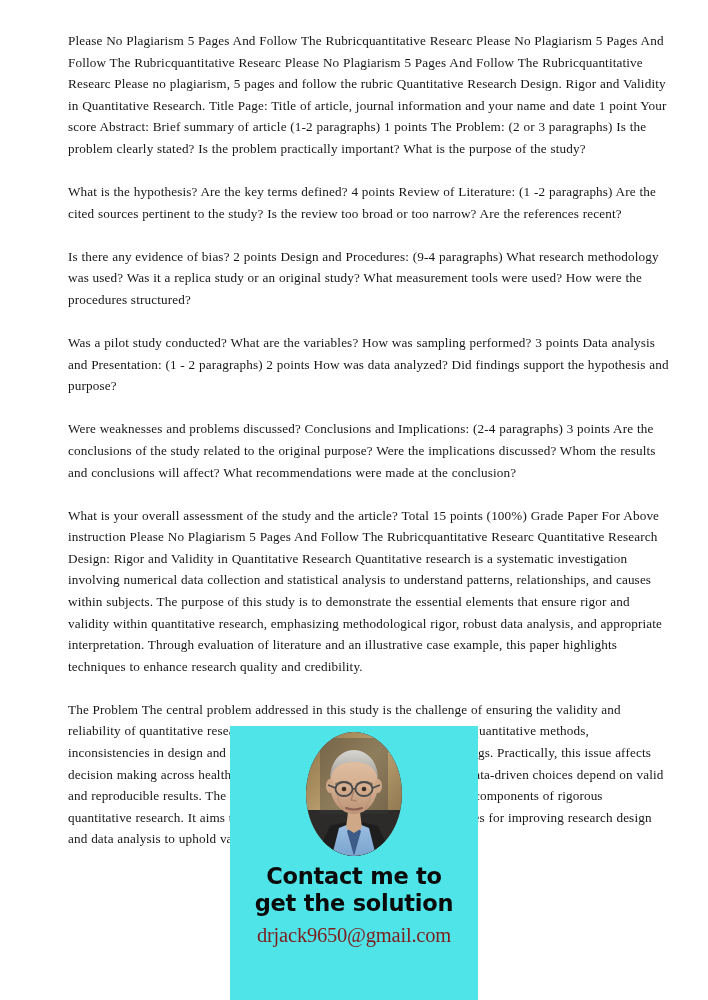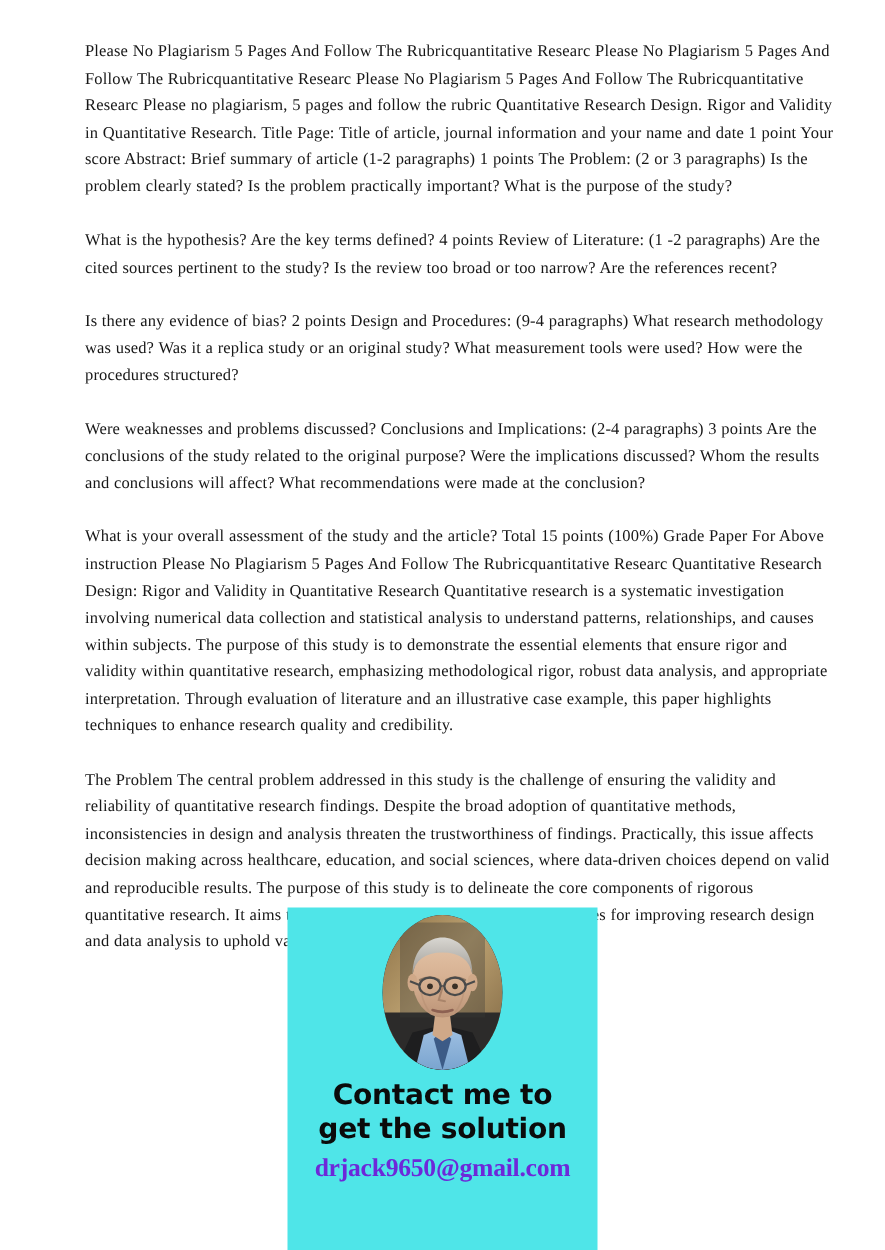--- a/index.html
+++ b/index.html
@@ -64,38 +64,39 @@
     font-weight: bold;
     font-size: 22.5px;
     line-height: 27px;
     color: #0b0b0b;
     text-align: center;
     margin-top: 7px;
     letter-spacing: -0.01em;
   }
   .contact-email {
     font-family: "Liberation Serif", "DejaVu Serif", serif;
-    font-weight: bold;
+    font-weight: normal;
     font-size: 20.5px;
     line-height: 24px;
-    color: #6d28d9;
+    color: #7f1d1d;
     text-align: center;
     margin-top: 6px;
     letter-spacing: -0.01em;
   }
 </style>
 </head>
 <body>
 
 <div class="page">
 
   <div class="doc-body">
     <p class="doc-para">Please No Plagiarism 5 Pages And Follow The Rubricquantitative Researc Please No Plagiarism 5 Pages And Follow The Rubricquantitative Researc Please No Plagiarism 5 Pages And Follow The Rubricquantitative Researc Please no plagiarism, 5 pages and follow the rubric Quantitative Research Design. Rigor and Validity in Quantitative Research. Title Page: Title of article, journal information and your name and date 1 point Your score Abstract: Brief summary of article (1-2 paragraphs) 1 points The Problem: (2 or 3 paragraphs) Is the problem clearly stated? Is the problem practically important? What is the purpose of the study?</p>
     <p class="doc-para">What is the hypothesis? Are the key terms defined? 4 points Review of Literature: (1 -2 paragraphs) Are the cited sources pertinent to the study? Is the review too broad or too narrow? Are the references recent?</p>
     <p class="doc-para">Is there any evidence of bias? 2 points Design and Procedures: (9-4 paragraphs) What research methodology was used? Was it a replica study or an original study? What measurement tools were used? How were the procedures structured?</p>
+    <p class="doc-para">Was a pilot study conducted? What are the variables? How was sampling performed? 3 points Data analysis and Presentation: (1 - 2 paragraphs) 2 points How was data analyzed? Did findings support the hypothesis and purpose?</p>
     <p class="doc-para">Were weaknesses and problems discussed? Conclusions and Implications: (2-4 paragraphs) 3 points Are the conclusions of the study related to the original purpose? Were the implications discussed? Whom the results and conclusions will affect? What recommendations were made at the conclusion?</p>
     <p class="doc-para">What is your overall assessment of the study and the article? Total 15 points (100%) Grade Paper For Above instruction Please No Plagiarism 5 Pages And Follow The Rubricquantitative Researc Quantitative Research Design: Rigor and Validity in Quantitative Research Quantitative research is a systematic investigation involving numerical data collection and statistical analysis to understand patterns, relationships, and causes within subjects. The purpose of this study is to demonstrate the essential elements that ensure rigor and validity within quantitative research, emphasizing methodological rigor, robust data analysis, and appropriate interpretation. Through evaluation of literature and an illustrative case example, this paper highlights techniques to enhance research quality and credibility.</p>
     <p class="doc-para">The Problem The central problem addressed in this study is the challenge of ensuring the validity and reliability of quantitative research findings. Despite the broad adoption of quantitative methods, inconsistencies in design and analysis threaten the trustworthiness of findings. Practically, this issue affects decision making across healthcare, education, and social sciences, where data-driven choices depend on valid and reproducible results. The purpose of this study is to delineate the core components of rigorous quantitative research. It aims to identify common pitfalls and offer strategies for improving research design and data analysis to uphold validity.</p>
   </div>
 
   <div class="contact-overlay" style="background: rgb(79, 229, 232);">
 
     <div class="contact-photo">
       <svg viewBox="0 0 96 124" preserveAspectRatio="xMidYMid slice">
         <defs>

